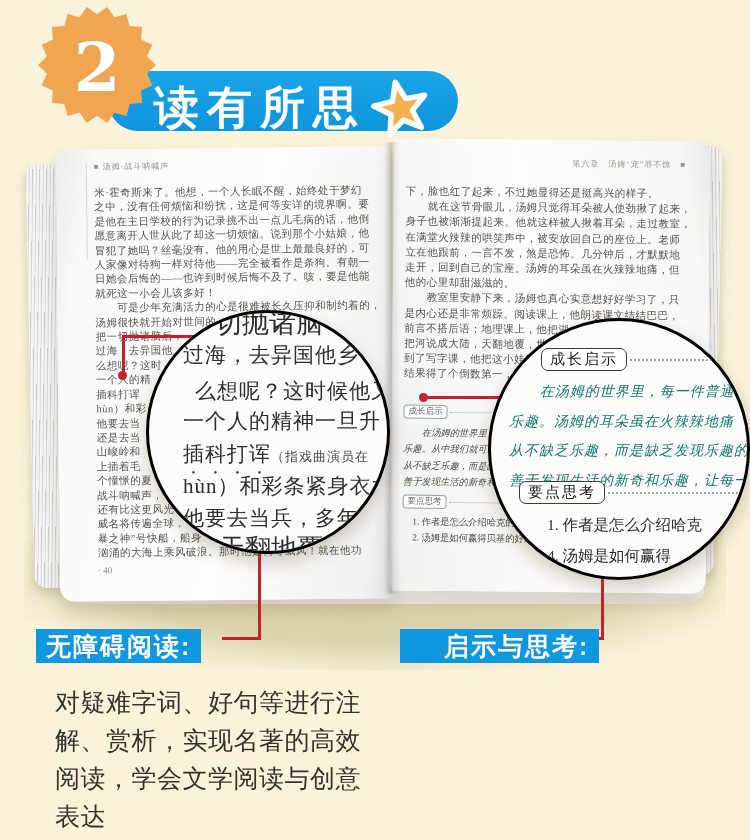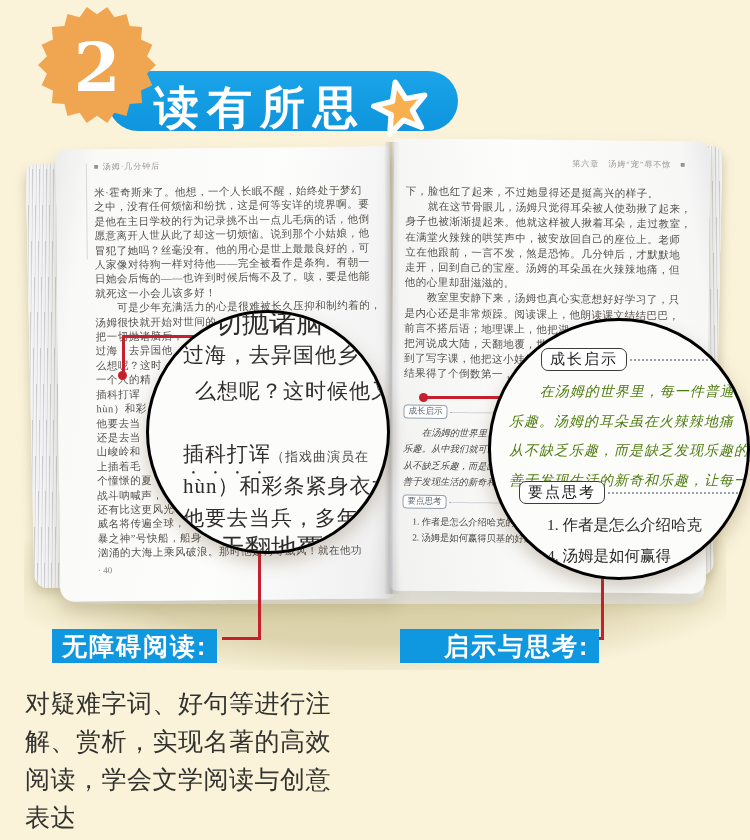--- a/index.html
+++ b/index.html
@@ -66,32 +66,32 @@
   .ml-l1{top:28px;} .ml-l2{top:64px;margin-left:12px;} .ml-l3{top:94px;} .ml-l4{top:127px;} .ml-l5{top:159px;} .ml-l6{top:191px;}
   .ml-bottom{position:absolute;top:218px;left:70px;font-size:26px;white-space:nowrap;}
   .paren{font-size:13px;color:#4a4843;}
   .emph{-webkit-text-emphasis:filled dot #333;-webkit-text-emphasis-position:under right;
         text-emphasis:filled dot #333;text-emphasis-position:under right;}
   .mag-right{left:488px;top:318px;width:256px;height:256px;}
   .mr-sec{position:absolute;left:50px;top:27px;display:flex;align-items:center;white-space:nowrap;}
   .mr-sec2{left:28px;top:160px;}
   .mr-box{border:1.5px solid #3c3c3c;border-radius:7px;padding:1px 8px;font-size:15px;letter-spacing:2px;color:#222;background:#fff;}
   .mr-dots{display:inline-block;width:130px;border-bottom:2px dotted #9aa2ac;margin-left:3px;height:1px;}
-  .mr-kai{position:absolute;left:18px;top:56px;font-size:14px;font-style:italic;color:#4d7c0f;white-space:nowrap;letter-spacing:1px;}
+  .mr-kai{position:absolute;left:18px;top:56px;font-size:14px;font-style:italic;color:#0f766e;white-space:nowrap;letter-spacing:1px;}
   .mr-kai .bl{line-height:29.5px;}
   .mr-kai .bl:first-child{text-indent:2.2em;}
   .mr-qs{position:absolute;left:56px;top:188px;font-size:15.5px;color:#2e2c28;white-space:nowrap;}
   .mr-qs .bl{line-height:31px;}
   
   .flabel{position:absolute;top:629px;height:34px;line-height:34px;padding:0 10px;background:#0F97E0;
           color:#fff;font-size:25px;font-weight:bold;letter-spacing:2px;z-index:7;white-space:nowrap;}
-  .flabel-left{left:52px;} .flabel-right{left:400px;padding-left:44px;}
+  .flabel-left{left:36px;} .flabel-right{left:400px;padding-left:44px;}
   .ftext{position:absolute;top:684px;z-index:7;font-size:25px;color:#33322e;letter-spacing:.5px;white-space:nowrap;}
   .ftext .bl{line-height:38px;}
-  .ftext-left{left:25px;} .ftext-right{left:400px;}
+  .ftext-left{left:55px;font-family:Liberation Serif, serif;} .ftext-right{left:400px;}
 </style>
 </head>
 <body>
 
 <div class="stage">
 
   <div class="pill">
     <span class="pill-title">读有所思</span>
     <svg class="pill-star" width="66" height="62" viewBox="0 0 66 68">
       <polygon transform="rotate(-12 33 34)" points="33,4 40.4,23.9 61.5,24.7 44.9,37.9 50.6,58.3 33,46.5 15.4,58.3 21.1,37.9 4.5,24.7 25.6,23.9" fill="#F8B04E" stroke="#ffffff" stroke-width="6" stroke-linejoin="round"></polygon>
@@ -102,21 +102,21 @@
     <text x="60" y="84" text-anchor="middle" font-size="66" fill="#ffffff">2</text>
   </svg>
 
   <div class="table-shadow"></div>
   <div class="stack stack-left"></div>
   <div class="stack stack-right"></div>
   <div class="bottom-curl"></div>
 
   <div class="page page-left">
     <div class="hdr-rule"></div>
-    <div class="pg-header">■ 汤姆·几分钟后</div>
+    <div class="pg-header">■ 汤姆·战斗呐喊声</div>
     <div class="pg-body">
         <div class="bl">米·霍奇斯来了。他想，一个人长眠不醒，始终处于梦幻</div>
         <div class="bl">之中，没有任何烦恼和纷扰，这是何等安详的境界啊。要</div>
         <div class="bl">是他在主日学校的行为记录挑不出一点儿毛病的话，他倒</div>
         <div class="bl">愿意离开人世从此了却这一切烦恼。说到那个小姑娘，他</div>
         <div class="bl">冒犯了她吗？丝毫没有。他的用心是世上最最良好的，可</div>
         <div class="bl">人家像对待狗一样对待他——完全被看作是条狗。有朝一</div>
         <div class="bl">日她会后悔的——也许到时候后悔不及了。咳，要是他能</div>
         <div class="bl">就死这一小会儿该多好！</div>
         <div class="bl">　　可是少年充满活力的心是很难被长久压抑和制约着的，</div>
@@ -187,20 +187,21 @@
   <div class="rline" style="left:222px;top:637px;width:39px;height:3px;"></div>
   <div class="rdot" style="left:419px;top:393px;"></div>
   <div class="rline" style="left:424px;top:396px;width:78px;height:3px;"></div>
   <div class="rline" style="left:601px;top:565px;width:3px;height:75px;"></div>
   <div class="rline" style="left:583px;top:637px;width:21px;height:3px;"></div>
 
   <div class="mag mag-left">
     <div class="ml-top">切抛诸脑</div>
     <div class="ml-line ml-l1">过海，去异国他乡</div>
     <div class="ml-line ml-l2">么想呢？这时候他又</div>
+    <div class="ml-line ml-l3">一个人的精神一旦升</div>
     <div class="ml-line ml-l4"><span class="emph">插科打诨</span><span class="paren">（指戏曲演员在</span></div>
     <div class="ml-line ml-l5">hùn）和彩条紧身衣水</div>
     <div class="ml-line ml-l6">他要去当兵，多年</div>
     <div class="ml-bottom">天翻地覆</div>
   </div>
 
   <div class="mag mag-right">
     <div class="mr-sec">
       <span class="mr-box">成长启示</span>
         <span class="mr-dots"></span>

